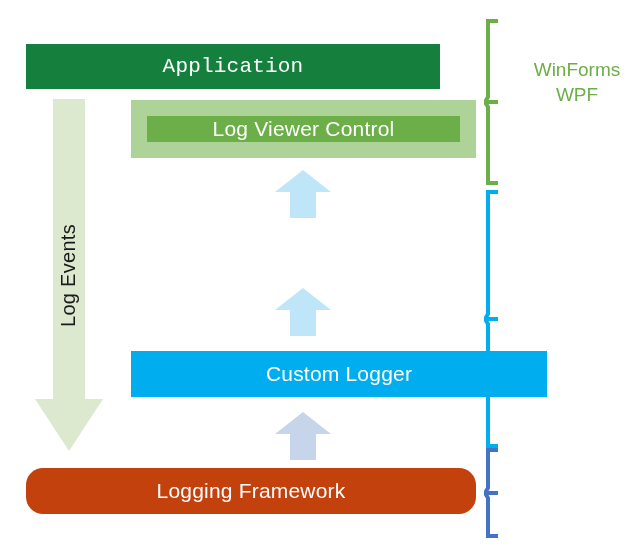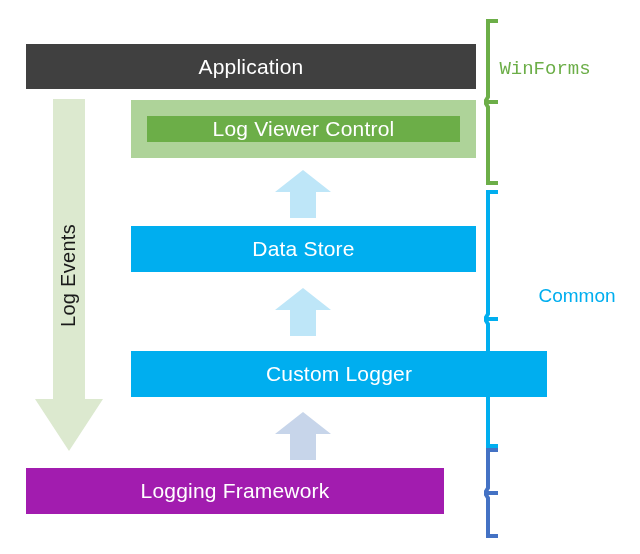--- a/index.html
+++ b/index.html
@@ -24,23 +24,24 @@
     justify-content: center;
     color: #ffffff;
     font-size: 21px;
     letter-spacing: 0.2px;
     box-sizing: border-box;
     user-select: none;
   }
   #box-application {
     left: 26px;
     top: 44px;
-    width: 450px;
+    width: 414px;
     height: 45px;
-    background: #404040;
+    background: #15803d;
+    font-family: Liberation Mono, monospace;
   }
   #logviewer-frame {
     position: absolute;
     left: 131px;
     top: 100px;
     width: 345px;
     height: 58px;
     background: #AED399;
     box-sizing: border-box;
     padding: 16px;
@@ -61,23 +62,24 @@
   #box-customlogger {
     left: 131px;
     top: 351px;
     width: 416px;
     height: 46px;
     background: #00AEEF;
   }
   #box-logging-framework {
     left: 26px;
     top: 468px;
-    width: 418px;
+    width: 450px;
     height: 46px;
-    background: #a21caf;
+    background: #c2410c;
+    border-radius: 17px;
   }
 
   
   .up-arrow {
     position: absolute;
     width: 56px;
     height: 48px;
   }
   #arrow-datastore-to-logviewer { left: 275px; top: 170px; }
   #arrow-customlogger-to-datastore { left: 275px; top: 288px; }
@@ -117,25 +119,24 @@
 
   
   .group-label {
     position: absolute;
     text-align: center;
     font-size: 19px;
     line-height: 25px;
     user-select: none;
   }
   #label-winforms {
-    left: 484px;
+    left: 516px;
     top: 57px;
     width: 122px;
     color: #6CAE48;
-    font-family: Liberation Mono, monospace;
   }
   #label-common-code {
     left: 516px;
     top: 283px;
     width: 122px;
     color: #00AEEF;
   }
   #label-framework {
     left: 516px;
     top: 479px;
@@ -159,23 +160,20 @@
   <div class="layer-box" id="box-application">
     <span>Application</span>
   </div>
 
   <div id="logviewer-frame">
     <div class="layer-box" id="box-logviewer">
       <span>Log Viewer Control</span>
     </div>
   </div>
 
-  <div class="layer-box" id="box-datastore">
-    <span>Data Store</span>
-  </div>
 
   <div class="layer-box" id="box-customlogger">
     <span>Custom Logger</span>
   </div>
 
   <div class="layer-box" id="box-logging-framework">
     <span>Logging Framework</span>
   </div>
 
   <svg class="up-arrow" id="arrow-datastore-to-logviewer" viewBox="0 0 56 48" preserveAspectRatio="none" aria-hidden="true">
@@ -200,20 +198,20 @@
     <path d="M 1 130 L 14 130" fill="none" stroke="#00AEEF" stroke-width="4"></path>
   </svg>
 
   <svg class="brace" id="brace-framework" style="left:484px; top:447px; width:26px; height:92px;" viewBox="0 0 26 92" aria-hidden="true">
     <path d="M 12 3 L 4 3 L 4 41 L 1 46 L 4 51 L 4 89 L 12 89" fill="none" stroke="#4472C4" stroke-width="4" stroke-linecap="square" stroke-linejoin="miter"></path>
     <path d="M 1 46 L 14 46" fill="none" stroke="#4472C4" stroke-width="4"></path>
   </svg>
 
   <div class="group-label" id="label-winforms">
     <div>WinForms</div>
+    <div>WPF</div>
   </div>
 
   <div class="group-label" id="label-common-code">
-    <div>Common</div>
   </div>
 
 
 </div>
 
 </body></html>

